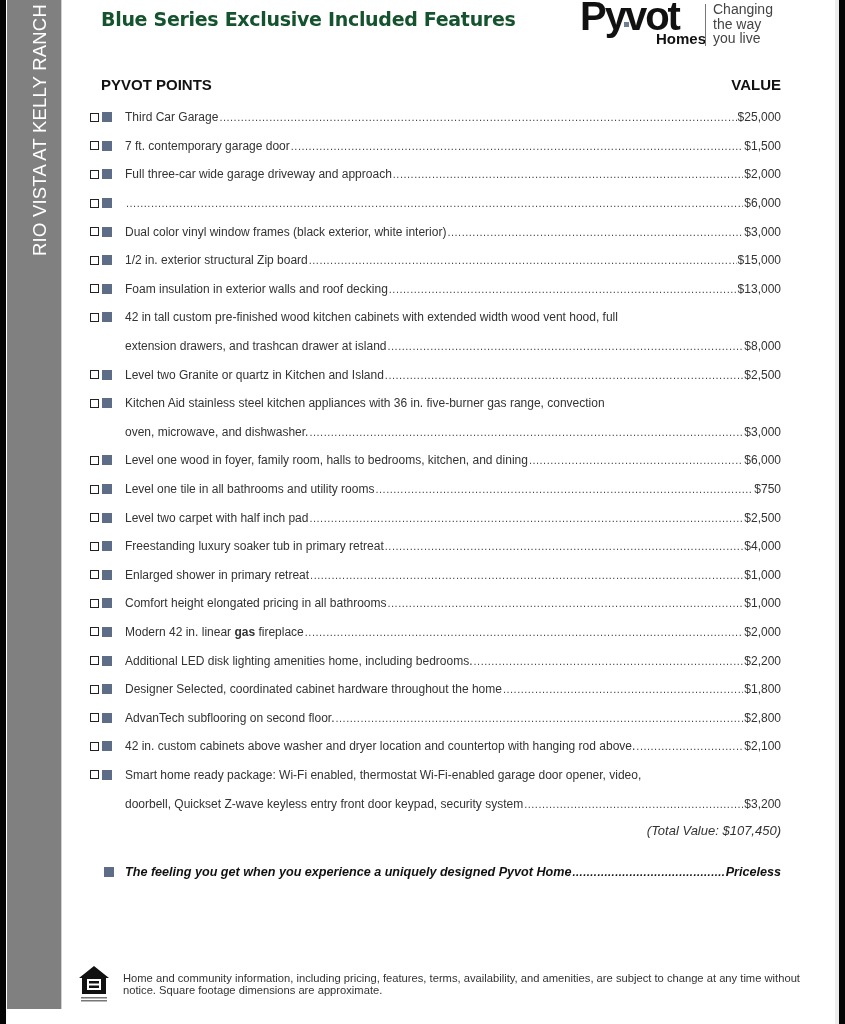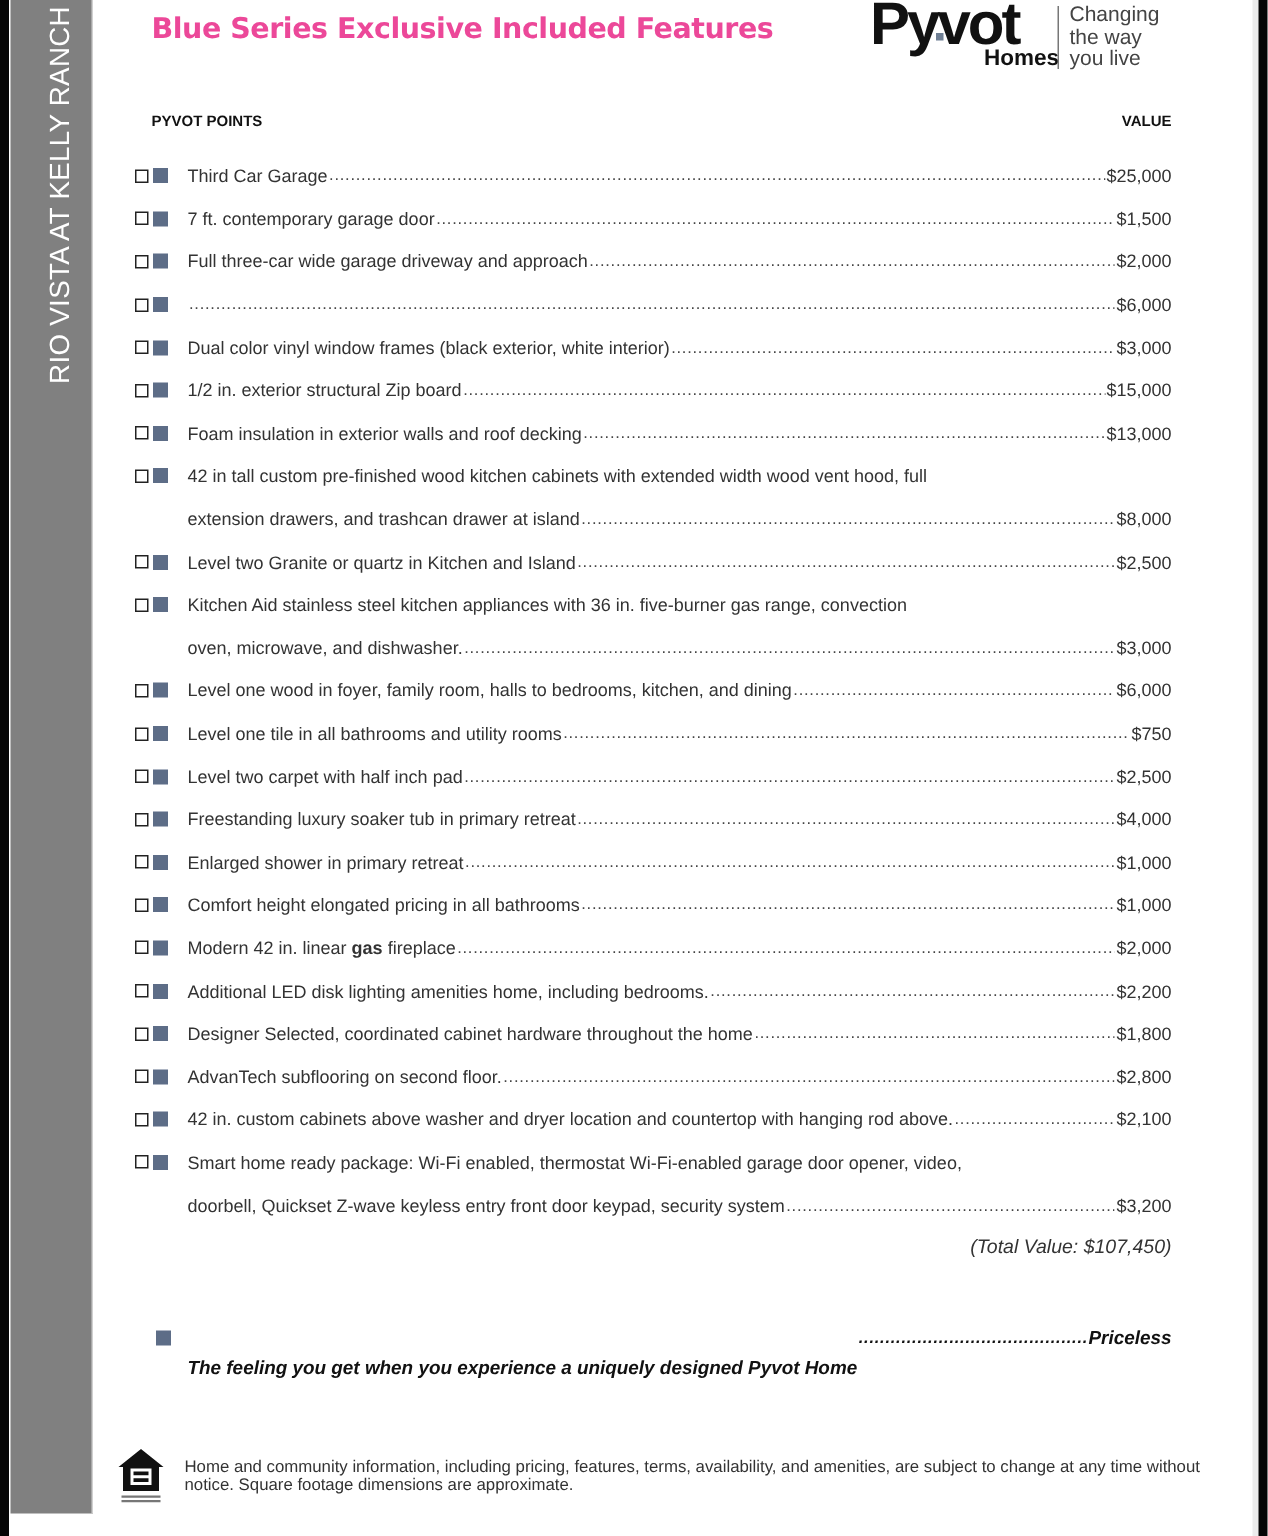--- a/index.html
+++ b/index.html
@@ -14,37 +14,37 @@
     position:absolute; left:7px; top:0; width:54px; height:1009px; background:#808080;
     border-right:1px solid #d0d0d0;
   }
   .sidebar-text {
     position:absolute; left:33px; top:130px;
     transform:translate(-50%,-50%) rotate(-90deg);
     white-space:nowrap; color:#ffffff; font-size:18.5px; letter-spacing:0.2px;
     font-family:"Liberation Sans", sans-serif; transform-origin:center;
   }
   .title {
-    position:absolute; left:101px; top:8px; font-size:19px; font-weight:bold; color:#ec4899;
+    position:absolute; left:101px; top:8px; font-size:19px; font-weight:bold; color:#14532d;
     font-family:"DejaVu Sans", sans-serif; letter-spacing:-0.3px;
   }
   .logo { position:absolute; left:580px; top:0; height:52px; }
   .logo-word {
     position:absolute; left:0; top:-6px; font-size:40px; font-weight:bold; color:#111;
     font-family:"Liberation Sans", sans-serif; letter-spacing:-2px;
   }
   .logo-dot { position:absolute; left:44px; top:22px; width:5px; height:5px; background:#6f7f94; }
   .logo-homes { position:absolute; left:76px; top:30px; font-size:15px; font-weight:bold; color:#111; }
   .logo-sep { position:absolute; left:125px; top:4px; width:1px; height:42px; background:#777; }
   .logo-tag {
     position:absolute; left:133px; top:2px; font-size:14px; line-height:14.5px; color:#444;
     width:90px;
   }
   .col-head {
-    position:absolute; top:76px; font-size:10px; font-weight:bold; color:#111;
+    position:absolute; top:76px; font-size:15px; font-weight:bold; color:#111;
     font-family:"Liberation Sans", sans-serif;
   }
   .col-left { left:101px; }
   .col-right { right:64px; }
   .list { position:absolute; left:90px; top:103px; width:691px; }
   .row {
     position:relative; height:28.6px; display:flex; align-items:center;
     font-family:"Liberation Sans", sans-serif; font-size:12px; color:#333;
   }
   .row .boxes { width:35px; display:flex; align-items:center; flex:none; }
@@ -63,21 +63,21 @@
   .row .price { flex:none; white-space:nowrap; }
   .row.cont .boxes { visibility:hidden; }
   .total {
     position:absolute; right:64px; top:823px; font-style:italic; font-size:13px; color:#333;
   }
   .feeling {
     position:absolute; left:104px; top:865px; width:677px; display:flex; align-items:center;
     font-style:italic; font-weight:bold; font-size:12.6px; color:#111;
   }
   .feeling .sq { margin-right:11px; flex:none; }
-  .feeling .label { white-space:nowrap; flex:none;margin-top:40px; }
+  .feeling .label { white-space:nowrap; flex:none; }
   .feeling .dots {
     flex:1; overflow:hidden; white-space:nowrap; margin:0 1px; letter-spacing:0.5px; font-size:11px;
   }
   .feeling .dots::before { content:"............................................................................................................................................................................................"; }
   .feeling .price { flex:none; }
   .eho { position:absolute; left:77px; top:964px; width:34px; height:40px; }
   .disclaimer {
     position:absolute; left:123px; top:972px; width:700px; font-size:11.2px; line-height:12px; color:#333;
     font-family:"Liberation Sans", sans-serif;
   }

